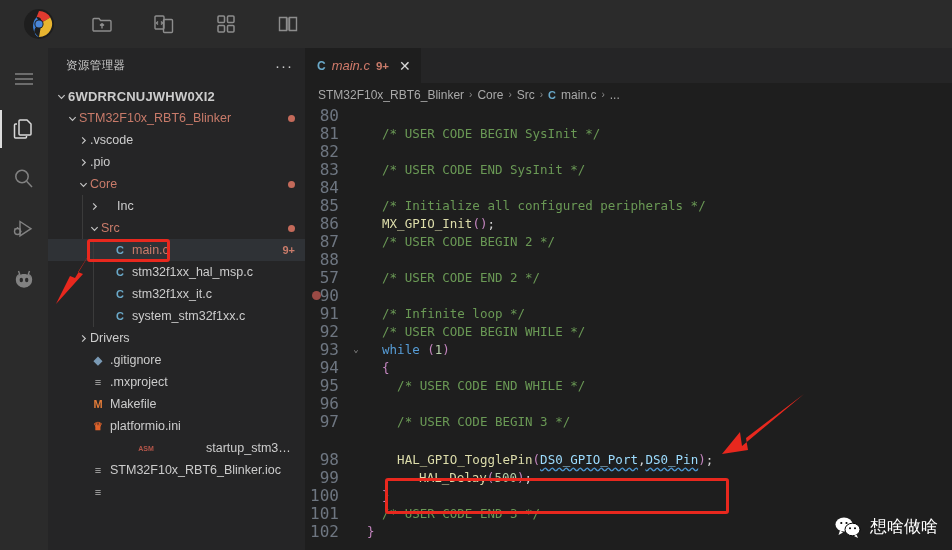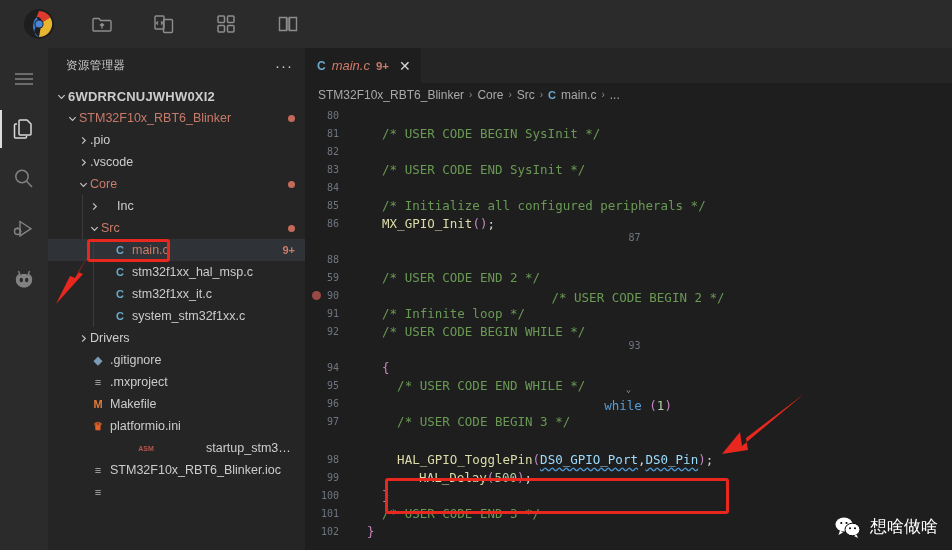--- a/index.html
+++ b/index.html
@@ -77,21 +77,21 @@
     height: 23px; display: flex; align-items: center; gap: 5px;
     padding-left: 13px; font-size: 12px; color: #a9a9a9; background: #1e1e1e;
   }
   .bc-sep { color: #8a8a8a; font-size: 10px; }
   .bc-ic { color: #6aa9c9; font-weight: bold; font-size: 11px; }
 
   .codearea { position: relative; height: 444px; overflow: hidden; background: #1e1e1e; }
   .codeline { height: 18px; display: flex; align-items: center; font-family: "DejaVu Sans Mono", monospace; font-size: 12.5px; }
   .ln {
     width: 44px; flex: 0 0 44px; text-align: right; padding-right: 10px;
-    color: #6e7681; font-size: 10px; font-family: "DejaVu Sans Mono", monospace;
+    color: #6e7681; font-size: 16px; font-family: "DejaVu Sans Mono", monospace;
   }
   .fold { width: 14px; flex: 0 0 14px; color: #9a9a9a; font-size: 9px; text-align: center; }
   .code { white-space: pre; padding-left: 4px; }
   .bp { position: absolute; left: 7px; width: 9px; height: 9px; border-radius: 50%; background: #9a4a45; }
 
   .c-cmt  { color: #6A9955; }
   .c-fn   { color: #DCDCAA; }
   .c-kw   { color: #569CD6; }
   .c-par  { color: #C586C0; }
   .c-num  { color: #B5CEA8; }
@@ -211,27 +211,27 @@
           <span class="twisty"><svg width="9" height="9" viewBox="0 0 10 10" fill="none" stroke="#c5c5c5" stroke-width="1.3">
               <path d="M1.5 3.5L5 7L8.5 3.5"></path>
             </svg></span>
           <span class="lbl" style="color: rgb(201, 123, 106);">STM32F10x_RBT6_Blinker</span>
           <span class="badge-dot"></span>
         </div>
         <div class="row" style="padding-left: 28px;">
           <span class="twisty"><svg width="9" height="9" viewBox="0 0 10 10" fill="none" stroke="#c5c5c5" stroke-width="1.3">
               <path d="M3.5 1.5L7 5L3.5 8.5"></path>
             </svg></span>
+          <span class="lbl">.vscode</span>
+        </div>
+        <div class="row" style="padding-left: 28px;">
+          <span class="twisty"><svg width="9" height="9" viewBox="0 0 10 10" fill="none" stroke="#c5c5c5" stroke-width="1.3">
+              <path d="M3.5 1.5L7 5L3.5 8.5"></path>
+            </svg></span>
           <span class="lbl">.pio</span>
-        </div>
-        <div class="row" style="padding-left: 28px;">
-          <span class="twisty"><svg width="9" height="9" viewBox="0 0 10 10" fill="none" stroke="#c5c5c5" stroke-width="1.3">
-              <path d="M3.5 1.5L7 5L3.5 8.5"></path>
-            </svg></span>
-          <span class="lbl">.vscode</span>
         </div>
         <div class="row" style="padding-left: 28px;">
           <span class="twisty"><svg width="9" height="9" viewBox="0 0 10 10" fill="none" stroke="#c5c5c5" stroke-width="1.3">
               <path d="M1.5 3.5L5 7L8.5 3.5"></path>
             </svg></span>
           <span class="lbl" style="color: rgb(201, 123, 106);">Core</span>
           <span class="badge-dot"></span>
         </div>
         <div class="row" style="padding-left: 39px; gap: 16px;">
           <span class="twisty"><svg width="9" height="9" viewBox="0 0 10 10" fill="none" stroke="#c5c5c5" stroke-width="1.3">
@@ -366,52 +366,52 @@
         <div class="codeline" style="position: relative;">
           <span class="ln">85</span>
           <span class="fold"></span>
           <span class="code"><span class="c-cmt">  /* Initialize all configured peripherals */</span></span>
         </div>
         <div class="codeline" style="position: relative;">
           <span class="ln">86</span>
           <span class="fold"></span>
           <span class="code"><span class="c-pl">  </span><span class="c-fn">MX_GPIO_Init</span><span class="c-par">()</span><span class="c-pl">;</span></span>
         </div>
-        <div class="codeline" style="position: relative; flex-direction: column;">
+        <div class="codeline" style="position: relative;">
           <span class="ln">87</span>
           <span class="fold"></span>
           <span class="code"><span class="c-cmt">  /* USER CODE BEGIN 2 */</span></span>
         </div>
         <div class="codeline" style="position: relative;">
           <span class="ln">88</span>
           <span class="fold"></span>
           <span class="code"></span>
         </div>
         <div class="codeline" style="position: relative;">
-          <span class="ln">59</span>
+          <span class="ln">57</span>
           <span class="fold"></span>
           <span class="code"><span class="c-cmt">  /* USER CODE END 2 */</span></span>
         </div>
         <div class="codeline" style="position: relative;">
           <span class="bp"></span>
           <span class="ln">90</span>
           <span class="fold"></span>
           <span class="code"></span>
         </div>
         <div class="codeline" style="position: relative;">
           <span class="ln">91</span>
           <span class="fold"></span>
           <span class="code"><span class="c-cmt">  /* Infinite loop */</span></span>
         </div>
         <div class="codeline" style="position: relative;">
           <span class="ln">92</span>
           <span class="fold"></span>
           <span class="code"><span class="c-cmt">  /* USER CODE BEGIN WHILE */</span></span>
         </div>
-        <div class="codeline" style="position: relative; flex-direction: column;">
+        <div class="codeline" style="position: relative;">
           <span class="ln">93</span>
           <span class="fold">⌄</span>
           <span class="code"><span class="c-pl">  </span><span class="c-kw">while</span><span class="c-pl"> </span><span class="c-par">(</span><span class="c-num">1</span><span class="c-par">)</span></span>
         </div>
         <div class="codeline" style="position: relative;">
           <span class="ln">94</span>
           <span class="fold"></span>
           <span class="code"><span class="c-pl">  </span><span class="c-brace">{</span></span>
         </div>
         <div class="codeline" style="position: relative;">

